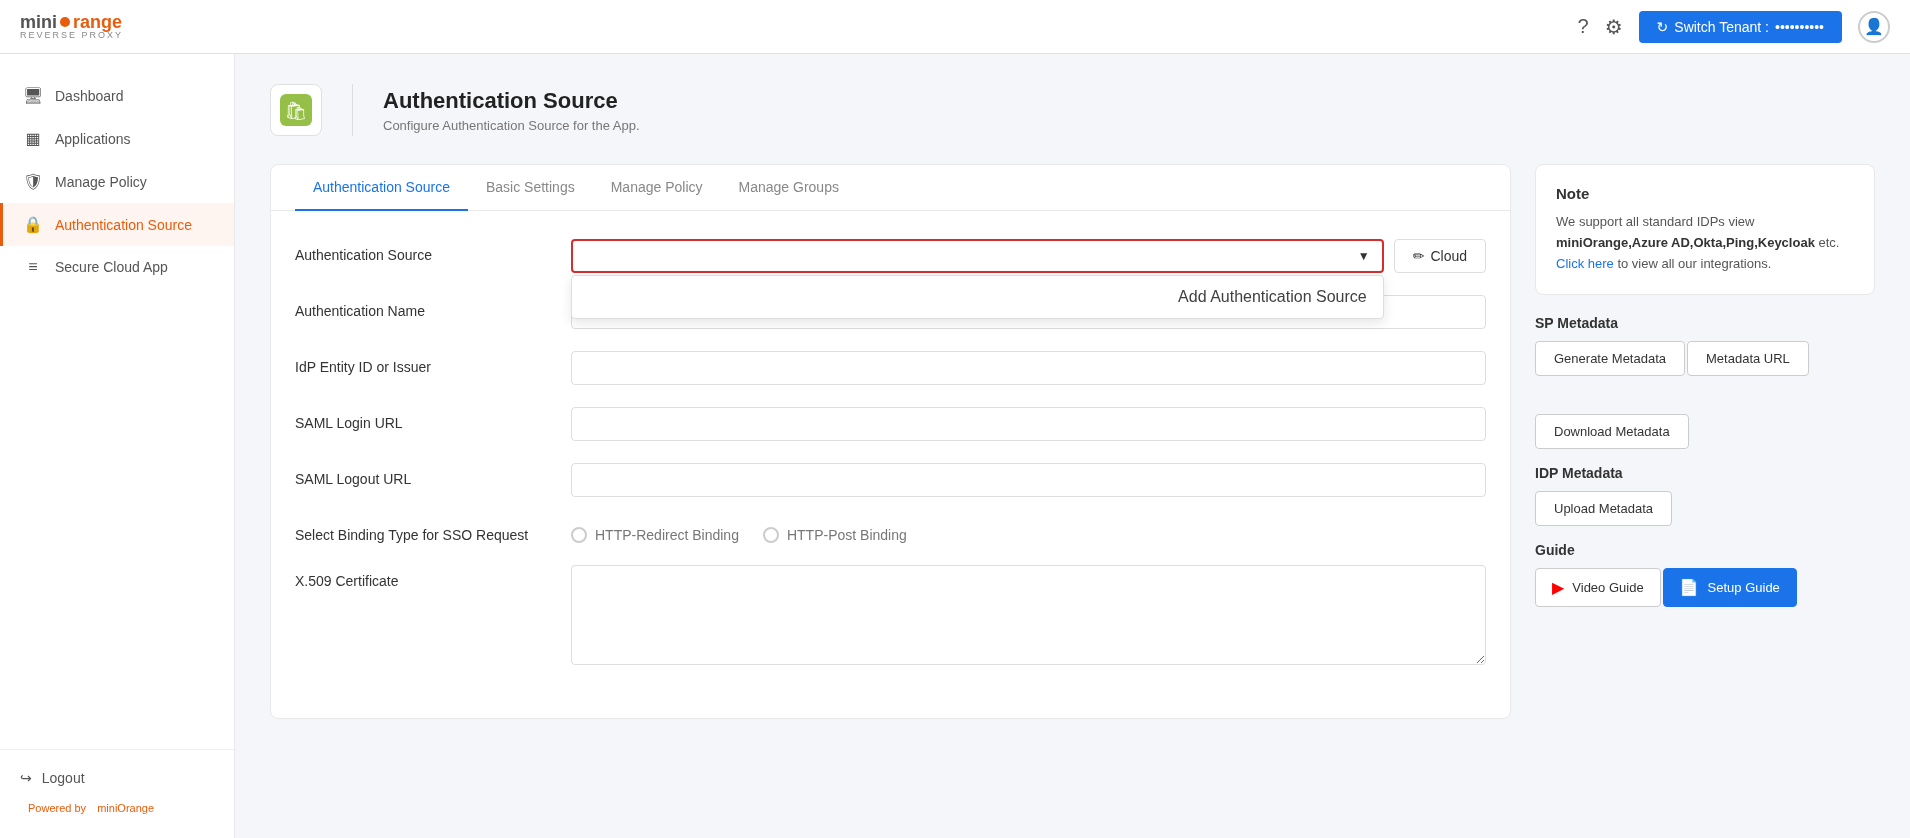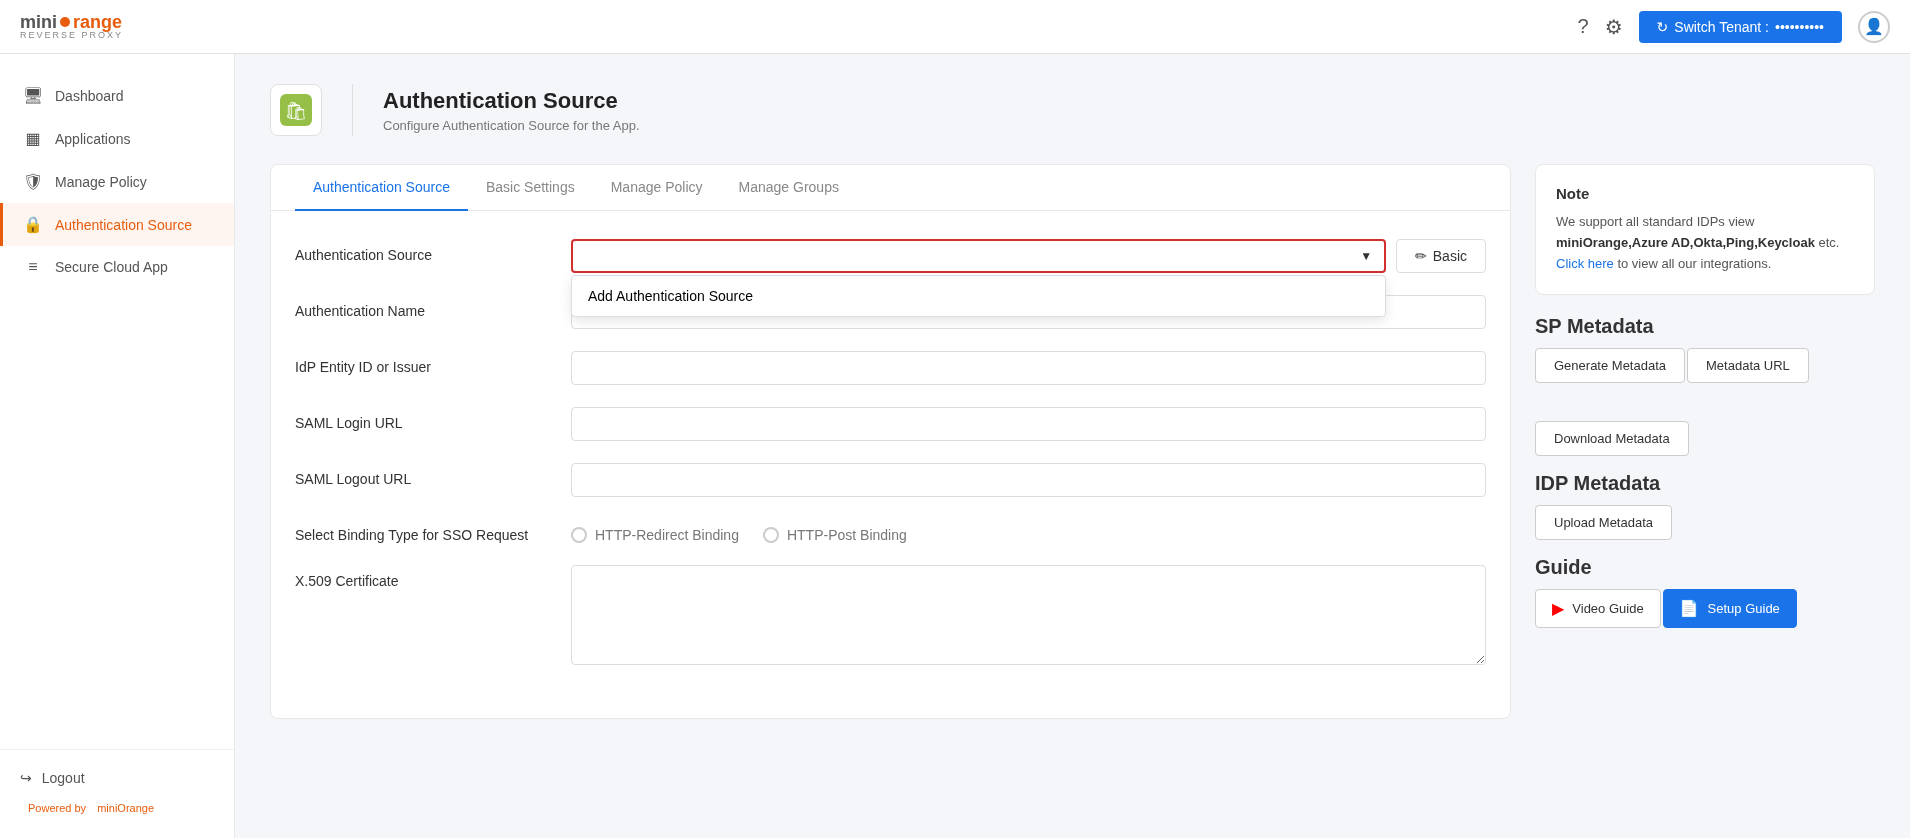--- a/index.html
+++ b/index.html
@@ -52,37 +52,37 @@
     .form-label { width: 260px; flex-shrink: 0; font-size: 14px; color: #333; padding-top: 8px; }
     .form-control-wrap { flex: 1; position: relative; }
 
     .form-input { width: 100%; border: 1px solid #ddd; border-radius: 4px; padding: 8px 12px; font-size: 14px; color: #333; outline: none; }
     .textarea-input { width: 100%; border: 1px solid #ddd; border-radius: 4px; padding: 8px 12px; font-size: 14px; color: #333; outline: none; min-height: 100px; resize: vertical; }
 
     
     .dropdown-wrapper { position: relative; }
     .dropdown-trigger { width: 100%; border: 2px solid #d32f2f; border-radius: 4px; padding: 8px 12px; font-size: 14px; color: #333; outline: none; display: flex; align-items: center; justify-content: space-between; cursor: pointer; background: #fff; }
     .dropdown-open { display: block; position: absolute; top: 100%; left: 0; right: 0; background: #fff; border: 1px solid #ddd; border-radius: 4px; z-index: 100; box-shadow: 0 4px 12px rgba(0,0,0,0.1); margin-top: 2px; }
-    .dropdown-item { padding: 12px 16px; cursor: pointer; font-size: 14px; color: #000000; }
+    .dropdown-item { padding: 12px 16px; cursor: pointer; font-size: 16px; color: #404040; text-align: right; }
 
     
     .edit-btn { display: flex; align-items: center; gap: 6px; padding: 8px 18px; border: 1px solid #ddd; border-radius: 4px; background: #fff; cursor: pointer; font-size: 14px; color: #333; }
 
     
     .radio-group { display: flex; align-items: center; gap: 24px; padding-top: 8px; }
     .radio-label { display: flex; align-items: center; gap: 8px; cursor: pointer; font-size: 14px; color: #777; }
     .radio-circle { width: 16px; height: 16px; border-radius: 50%; border: 2px solid #ccc; background: #fff; }
 
     
     .side-note { background: #fff; border-radius: 8px; border: 1px solid #e8e8e8; padding: 20px; margin-bottom: 20px; }
     .side-note h3 { font-size: 15px; font-weight: 600; color: #333; margin-bottom: 10px; }
     .side-note p { font-size: 13px; color: #555; line-height: 1.6; }
     .side-note p strong { font-weight: 600; color: #333; }
     .side-note p a { color: #1a73e8; text-decoration: none; }
-    .side-section-title { font-size: 20px; font-weight: 600; color: #333; margin: 16px 0 10px; }
+    .side-section-title { font-size: 14px; font-weight: 600; color: #333; margin: 16px 0 10px; }
     .side-btn-row { display: flex; gap: 2px; margin-bottom: 10px; flex-wrap: wrap; }
     .side-btn { padding: 9px 18px; border: 1px solid #ccc; border-radius: 4px; background: #fff; cursor: pointer; font-size: 13px; color: #333; }
     .side-btn-full { width: 100%; margin-top: 28px; }
 
     .guide-btn { display: flex; align-items: center; gap: 8px; padding: 9px 16px; border: 1px solid #ccc; border-radius: 4px; background: #fff; cursor: pointer; font-size: 13px; color: #333; }
     .guide-btn .yt-icon { color: #ff0000; font-size: 16px; }
     .guide-btn .doc-icon { color: #1a73e8; font-size: 16px; }
 
     
     .mo-logo { display: flex; flex-direction: column; line-height: 1; }
@@ -201,21 +201,21 @@
                   <div class="dropdown-trigger">
                     <span></span>
                     <span style="font-size:12px;">▼</span>
                   </div>
                   <div class="dropdown-open">
                     <div class="dropdown-item">Add Authentication Source</div>
                   </div>
                 </div>
                 <button class="edit-btn">
                   <span>✏</span>
-                  <span>Basic</span>
+                  <span>Cloud</span>
                 </button>
               </div>
             </div>
 
             <div class="form-row">
               <div class="form-label">Authentication Name</div>
               <div class="form-control-wrap">
                 <input type="text" class="form-input" placeholder="" style="">
               </div>
             </div>

